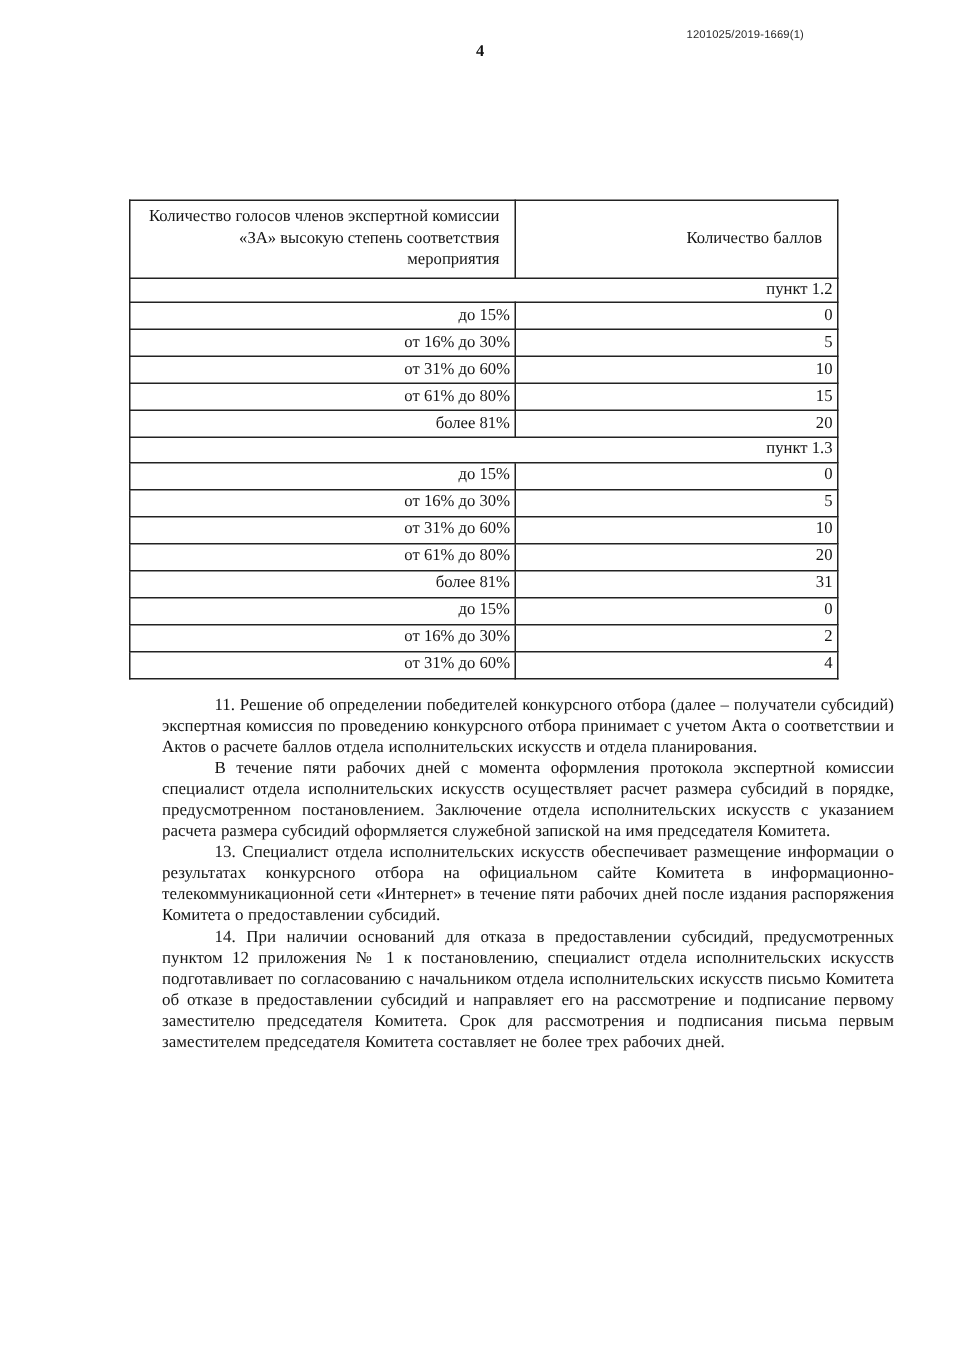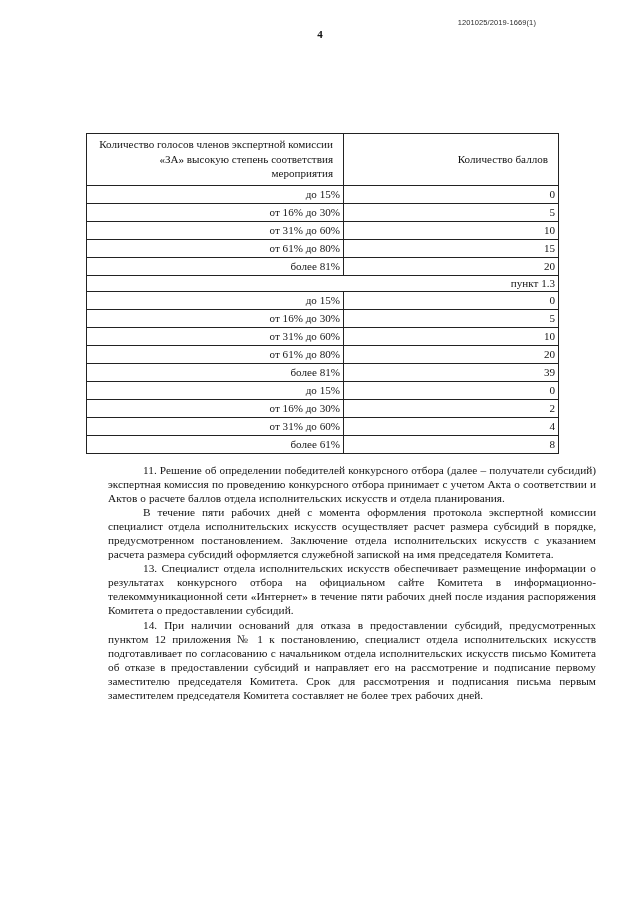--- a/index.html
+++ b/index.html
@@ -127,20 +127,23 @@
       </colgroup>
       <thead>
         <tr>
           <th class="hdr">Количество голосов членов экспертной комиссии «ЗА» высокую степень соответствия мероприятия</th>
           <th class="hdr">Количество баллов</th>
         </tr>
       </thead>
       <tbody>
 
         <tr>
+          <td class="section" colspan="2">пункт 1.2</td>
+        </tr>
+        <tr>
           <td class="rowlabel">до 15%</td>
           <td class="rowval">0</td>
         </tr>
         <tr>
           <td class="rowlabel">от 16% до 30%</td>
           <td class="rowval">5</td>
         </tr>
         <tr>
           <td class="rowlabel">от 31% до 60%</td>
           <td class="rowval">10</td>
@@ -168,38 +171,34 @@
         <tr>
           <td class="rowlabel">от 31% до 60%</td>
           <td class="rowval">10</td>
         </tr>
         <tr>
           <td class="rowlabel">от 61% до 80%</td>
           <td class="rowval">20</td>
         </tr>
         <tr>
           <td class="rowlabel">более 81%</td>
-          <td class="rowval">39</td>
+          <td class="rowval">31</td>
         </tr>
 
         <tr>
           <td class="rowlabel">до 15%</td>
           <td class="rowval">0</td>
         </tr>
         <tr>
           <td class="rowlabel">от 16% до 30%</td>
           <td class="rowval">2</td>
         </tr>
         <tr>
           <td class="rowlabel">от 31% до 60%</td>
           <td class="rowval">4</td>
-        </tr>
-        <tr>
-          <td class="rowlabel">более 61%</td>
-          <td class="rowval">8</td>
         </tr>
 
       </tbody>
     </table>
   </div>
 
   <div class="lower">
     <p class="para">11. Решение об определении победителей конкурсного отбора (далее – получатели субсидий) экспертная комиссия по проведению конкурсного отбора принимает с учетом Акта о соответствии и Актов о расчете баллов отдела исполнительских искусств и отдела планирования.</p>
     <p class="para">В течение пяти рабочих дней с момента оформления протокола экспертной комиссии специалист отдела исполнительских искусств осуществляет расчет размера субсидий в порядке, предусмотренном постановлением. Заключение отдела исполнительских искусств с указанием расчета размера субсидий оформляется служебной запиской на имя председателя Комитета.</p>
     <p class="para">13. Специалист отдела исполнительских искусств обеспечивает размещение информации о результатах конкурсного отбора на официальном сайте Комитета в информационно-телекоммуникационной сети «Интернет» в течение пяти рабочих дней после издания распоряжения Комитета о предоставлении субсидий.</p>

